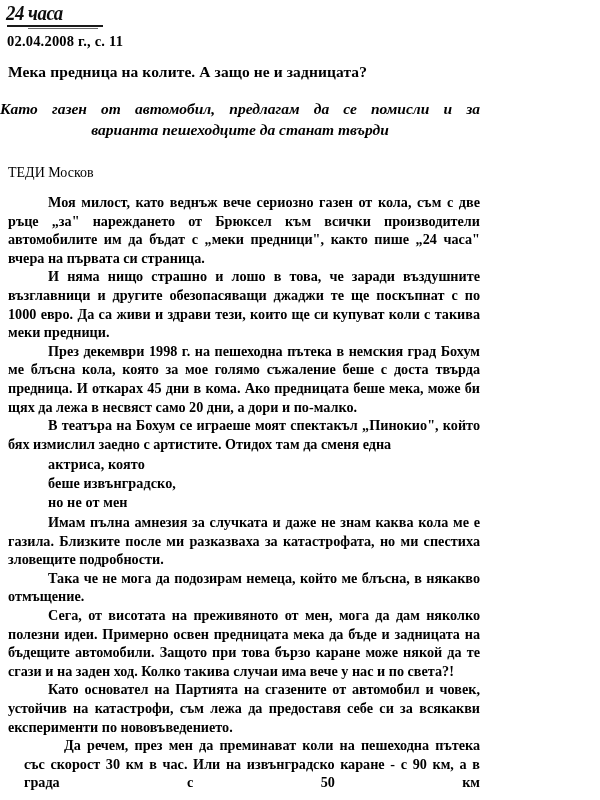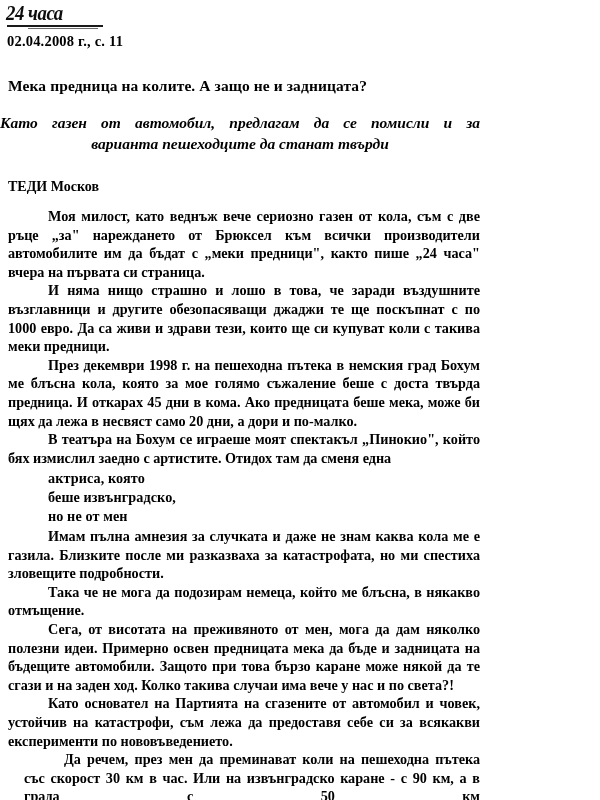--- a/index.html
+++ b/index.html
@@ -60,21 +60,21 @@
   .dateline {
     margin: 4px 0 0 7px;
     font-size: 14.5px;
     font-weight: bold;
     letter-spacing: 0.2px;
     line-height: 17px;
   }
 
   
   .headline {
-    margin: 26px 8px 0 8px;
+    margin: 12px 8px 0 8px;
     font-size: 15.5px;
     font-weight: bold;
     line-height: 19px;
     letter-spacing: 0.1px;
   }
 
   
   .deck {
     margin: 17px 8px 0 0;
     font-size: 15.5px;
@@ -91,21 +91,21 @@
   }
   .deck .deck-line-2 {
     display: block;
     text-align: center;
   }
 
   
   .byline {
     margin: 24px 0 0 8px;
     font-size: 14px;
-    font-weight: bold;
+    font-weight: normal;
     line-height: 17px;
   }
 
   
   .body-text {
     margin: 12px 8px 0 8px;
   }
   .para {
     margin: 0;
     font-size: 14.2px;

